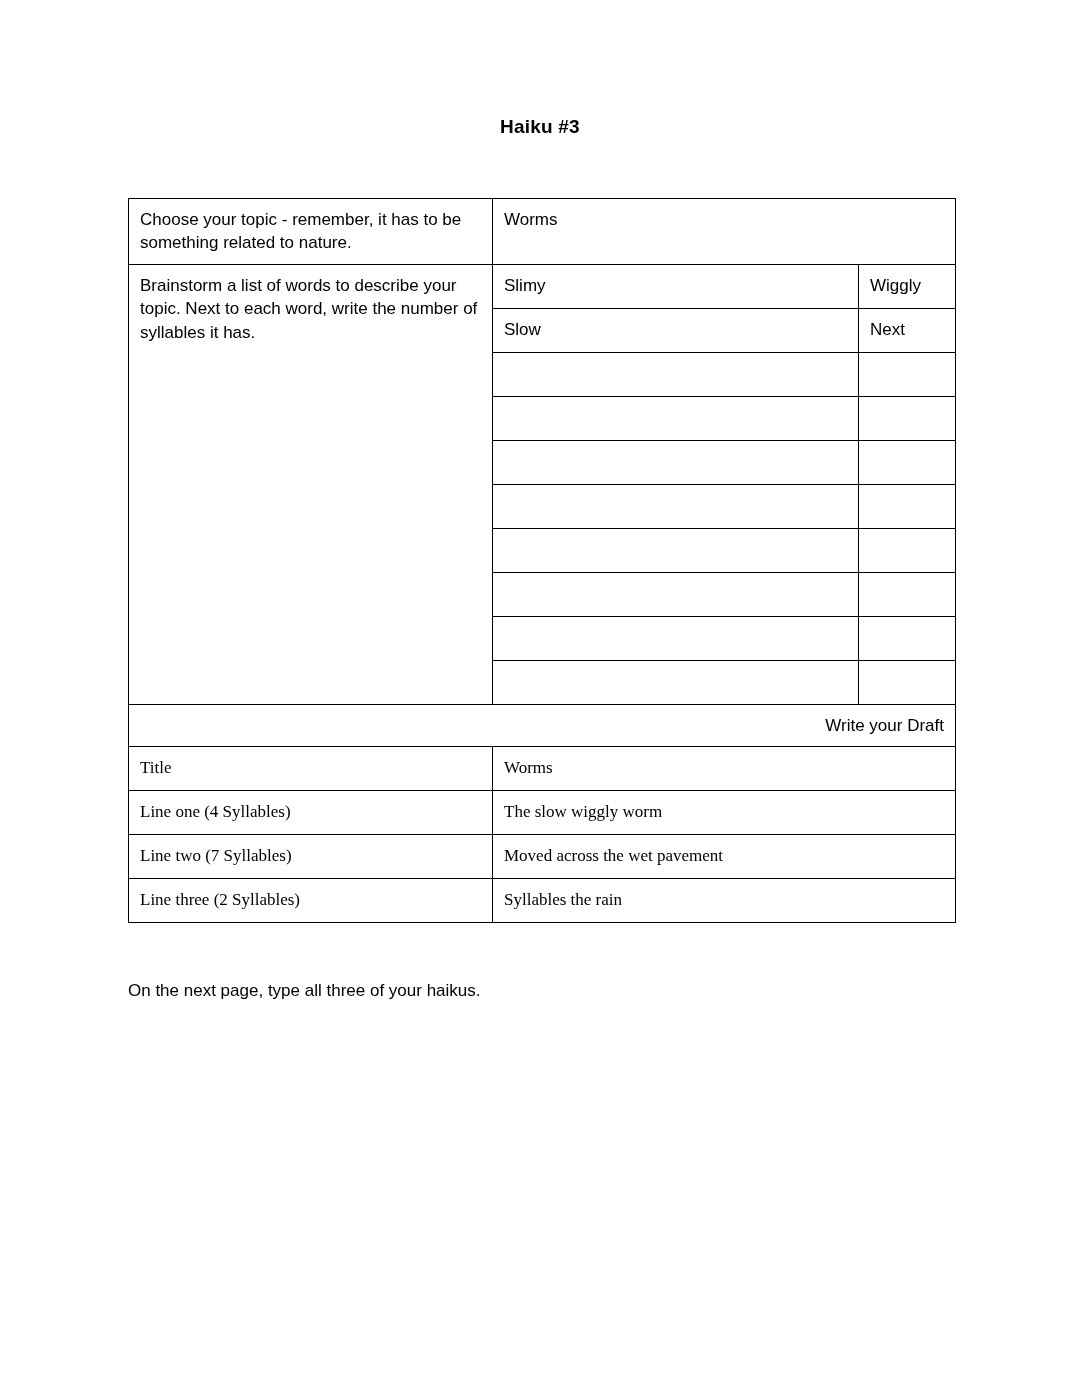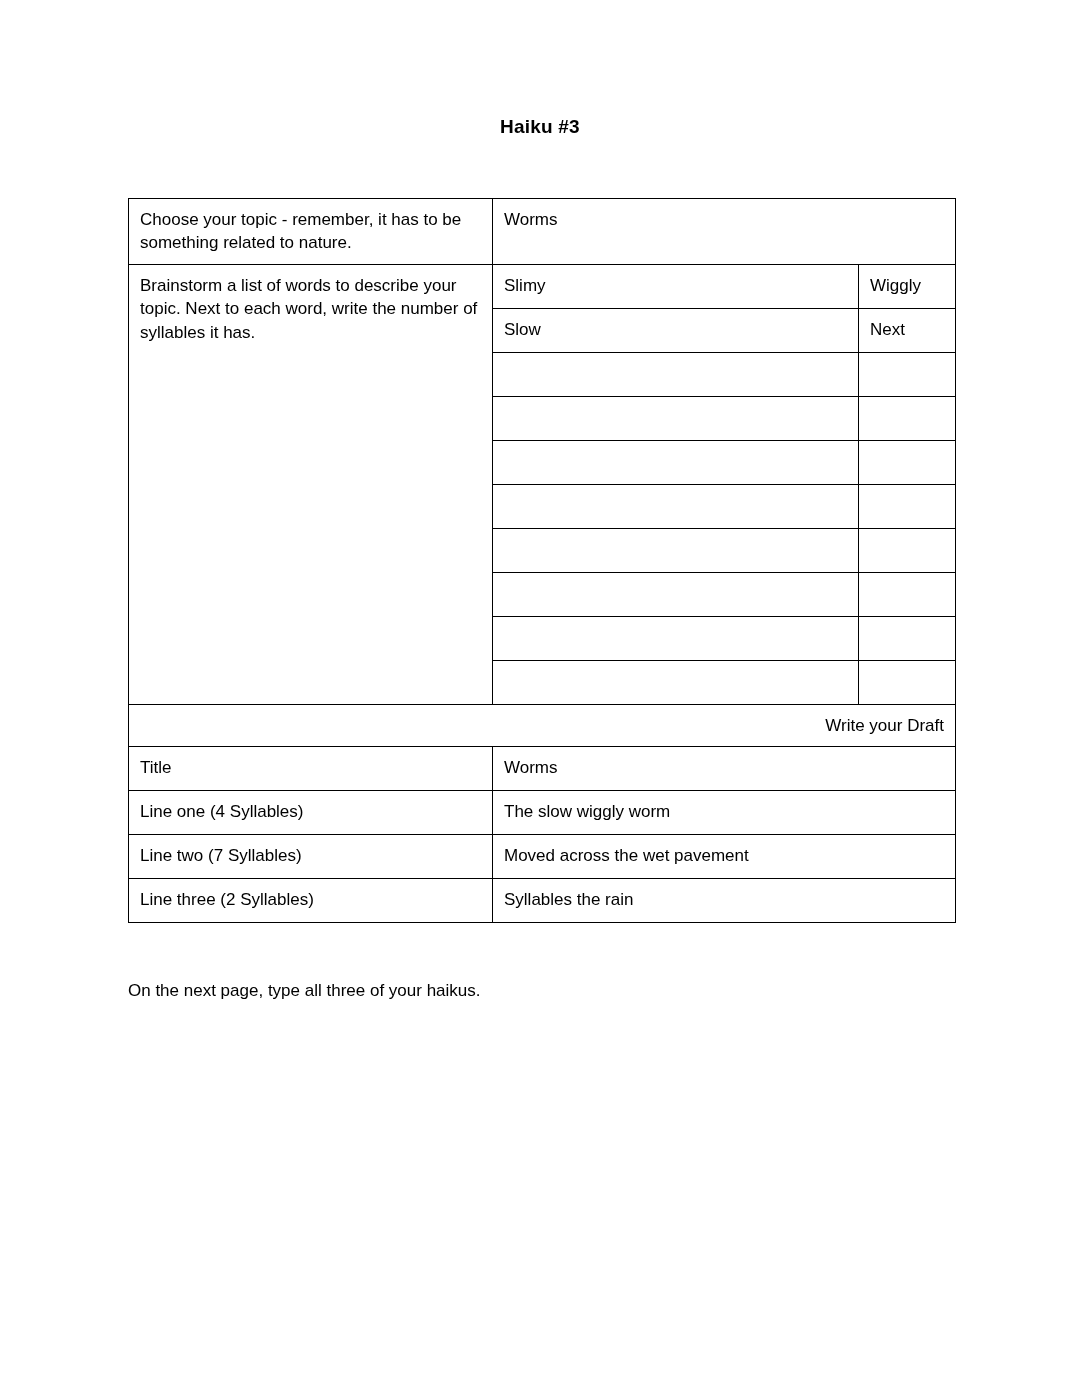--- a/index.html
+++ b/index.html
@@ -35,21 +35,21 @@
     border: 1.5px solid #000000;
     font-size: 17px;
     line-height: 1.38;
     padding: 9px 11px;
     vertical-align: top;
     overflow: hidden;
   }
   tr.r-topic   { height: 65px; }
   tr.r-word    { height: 44px; }
   tr.r-head    { height: 42px; }
-  tr.r-draft   { height: 44px; }
+  tr.r-draft   { height: 44px; font-family: Liberation Serif, serif; }
   td.center { text-align: right; }
 </style>
 </head>
 <body>
 
 <div class="page">
 
   <h1 class="doc-title">Haiku #3</h1>
 
   <table class="worksheet">

